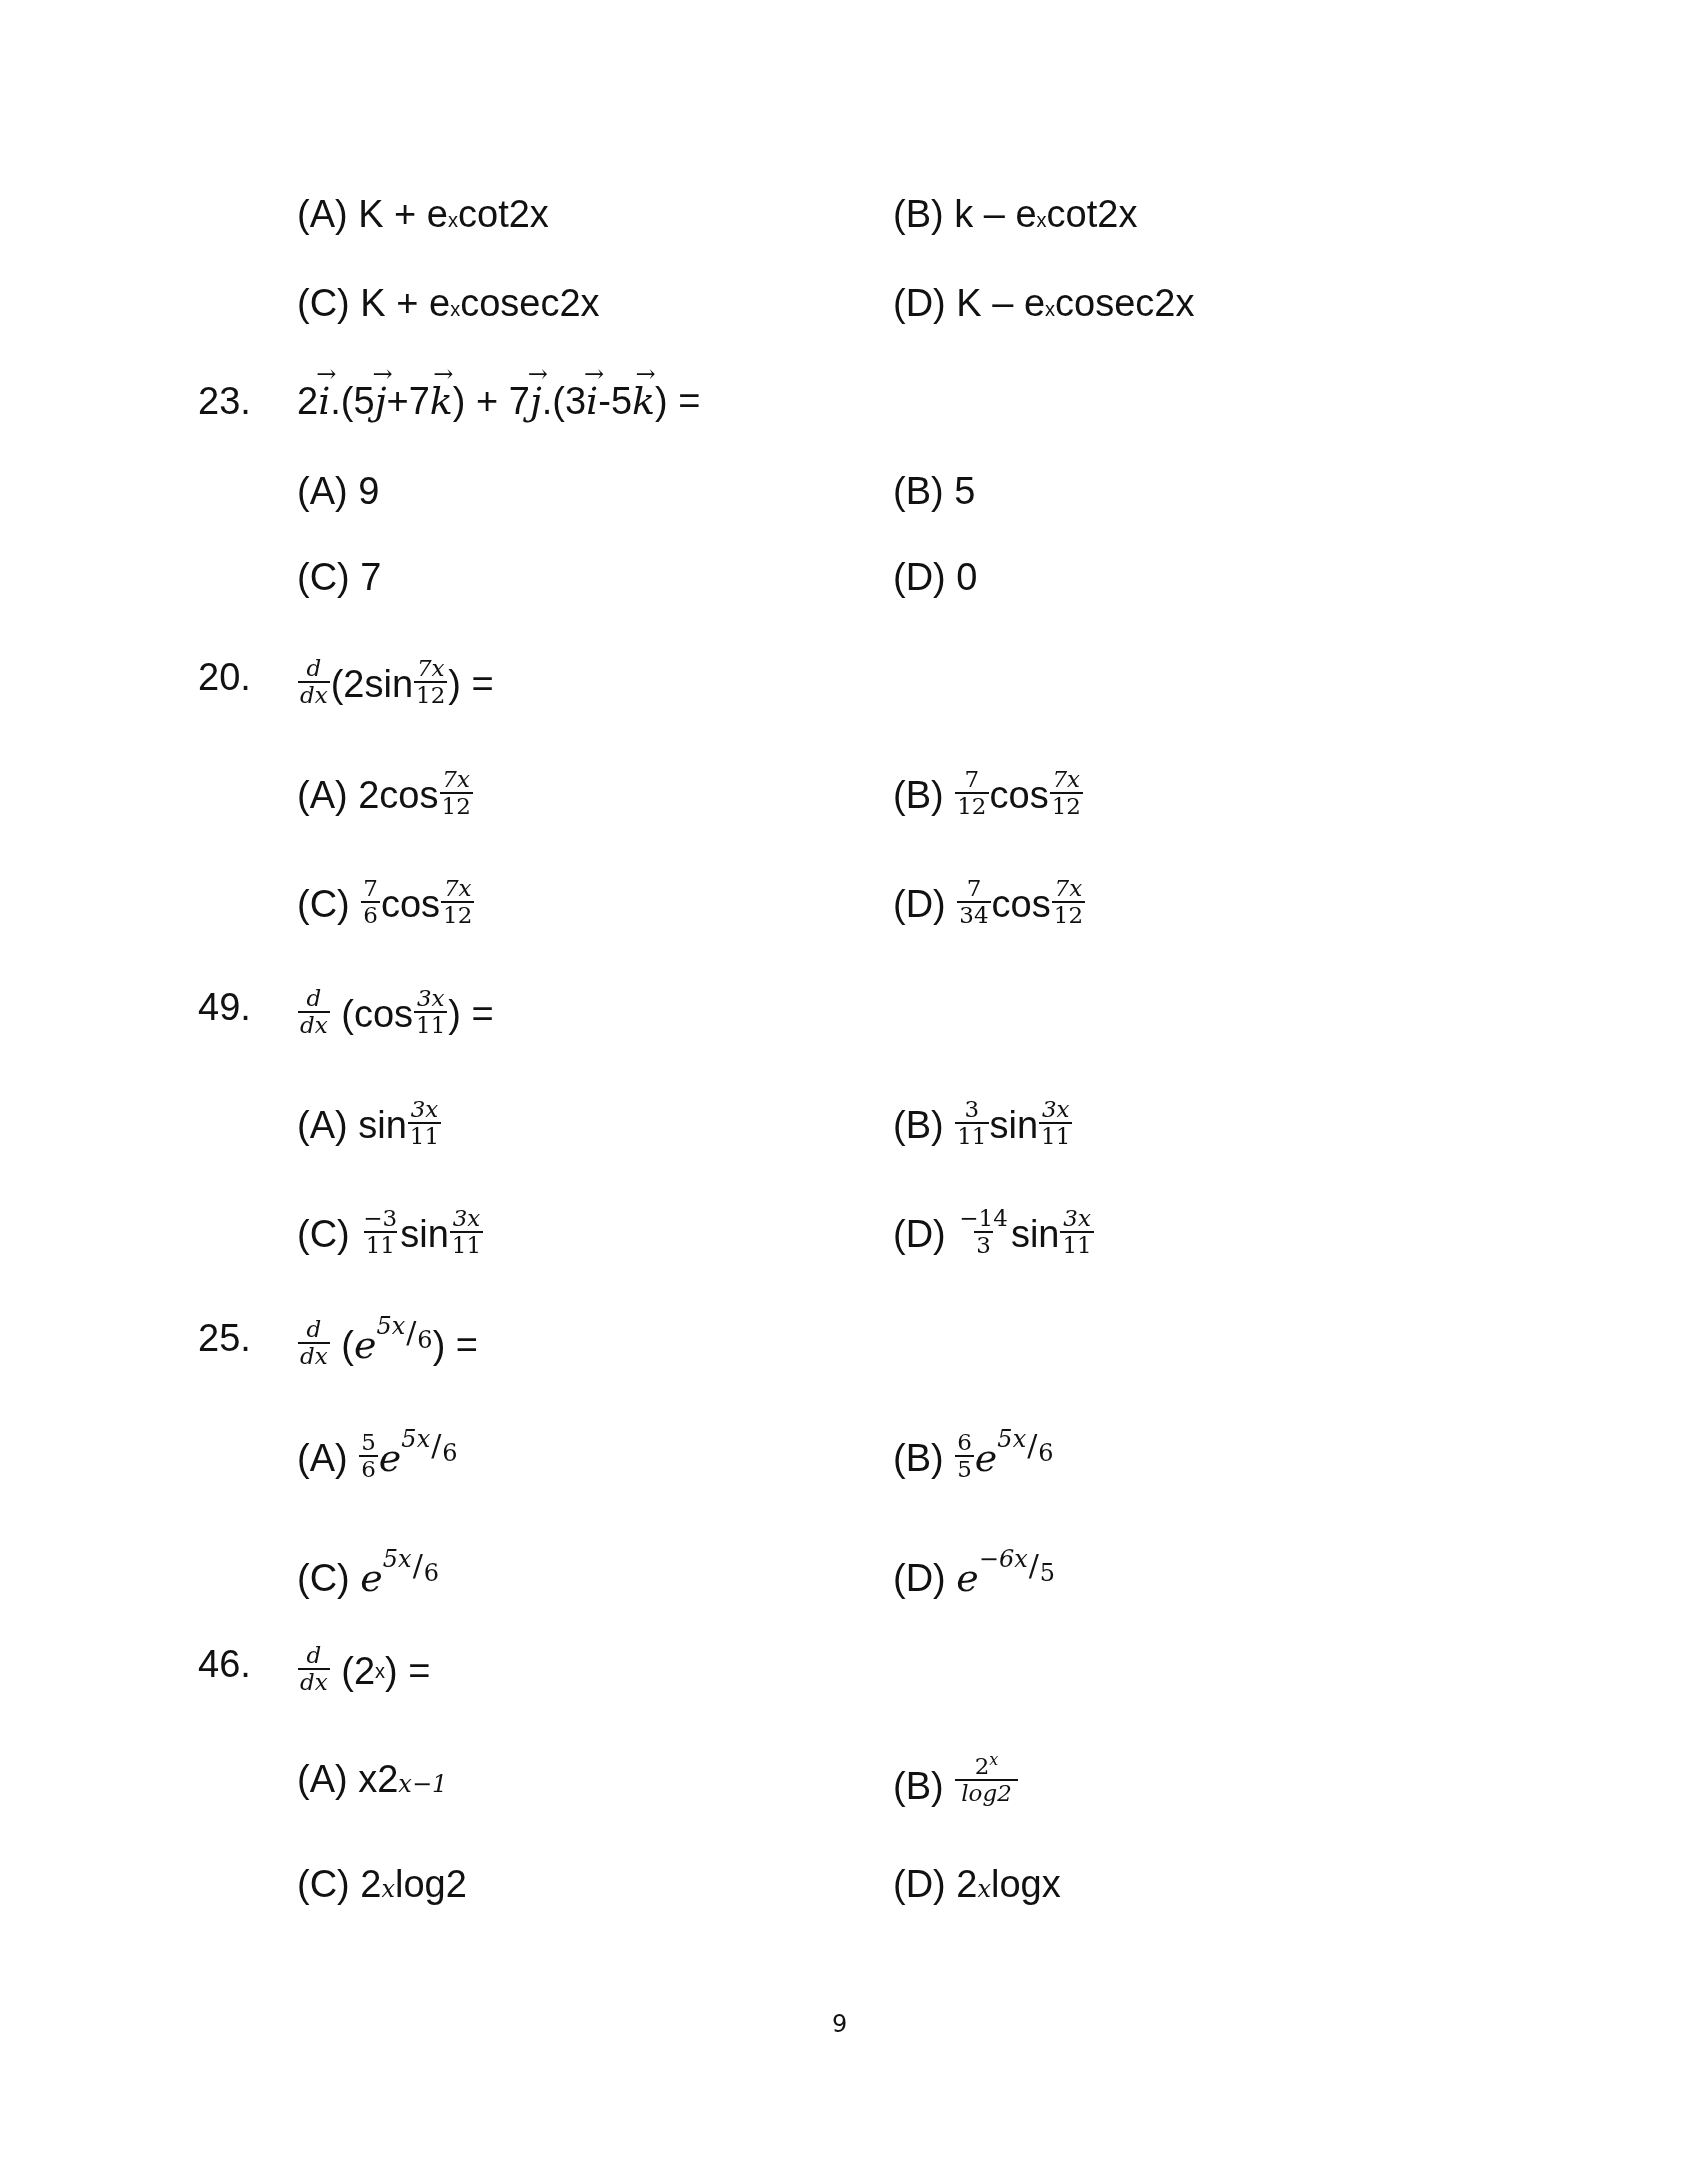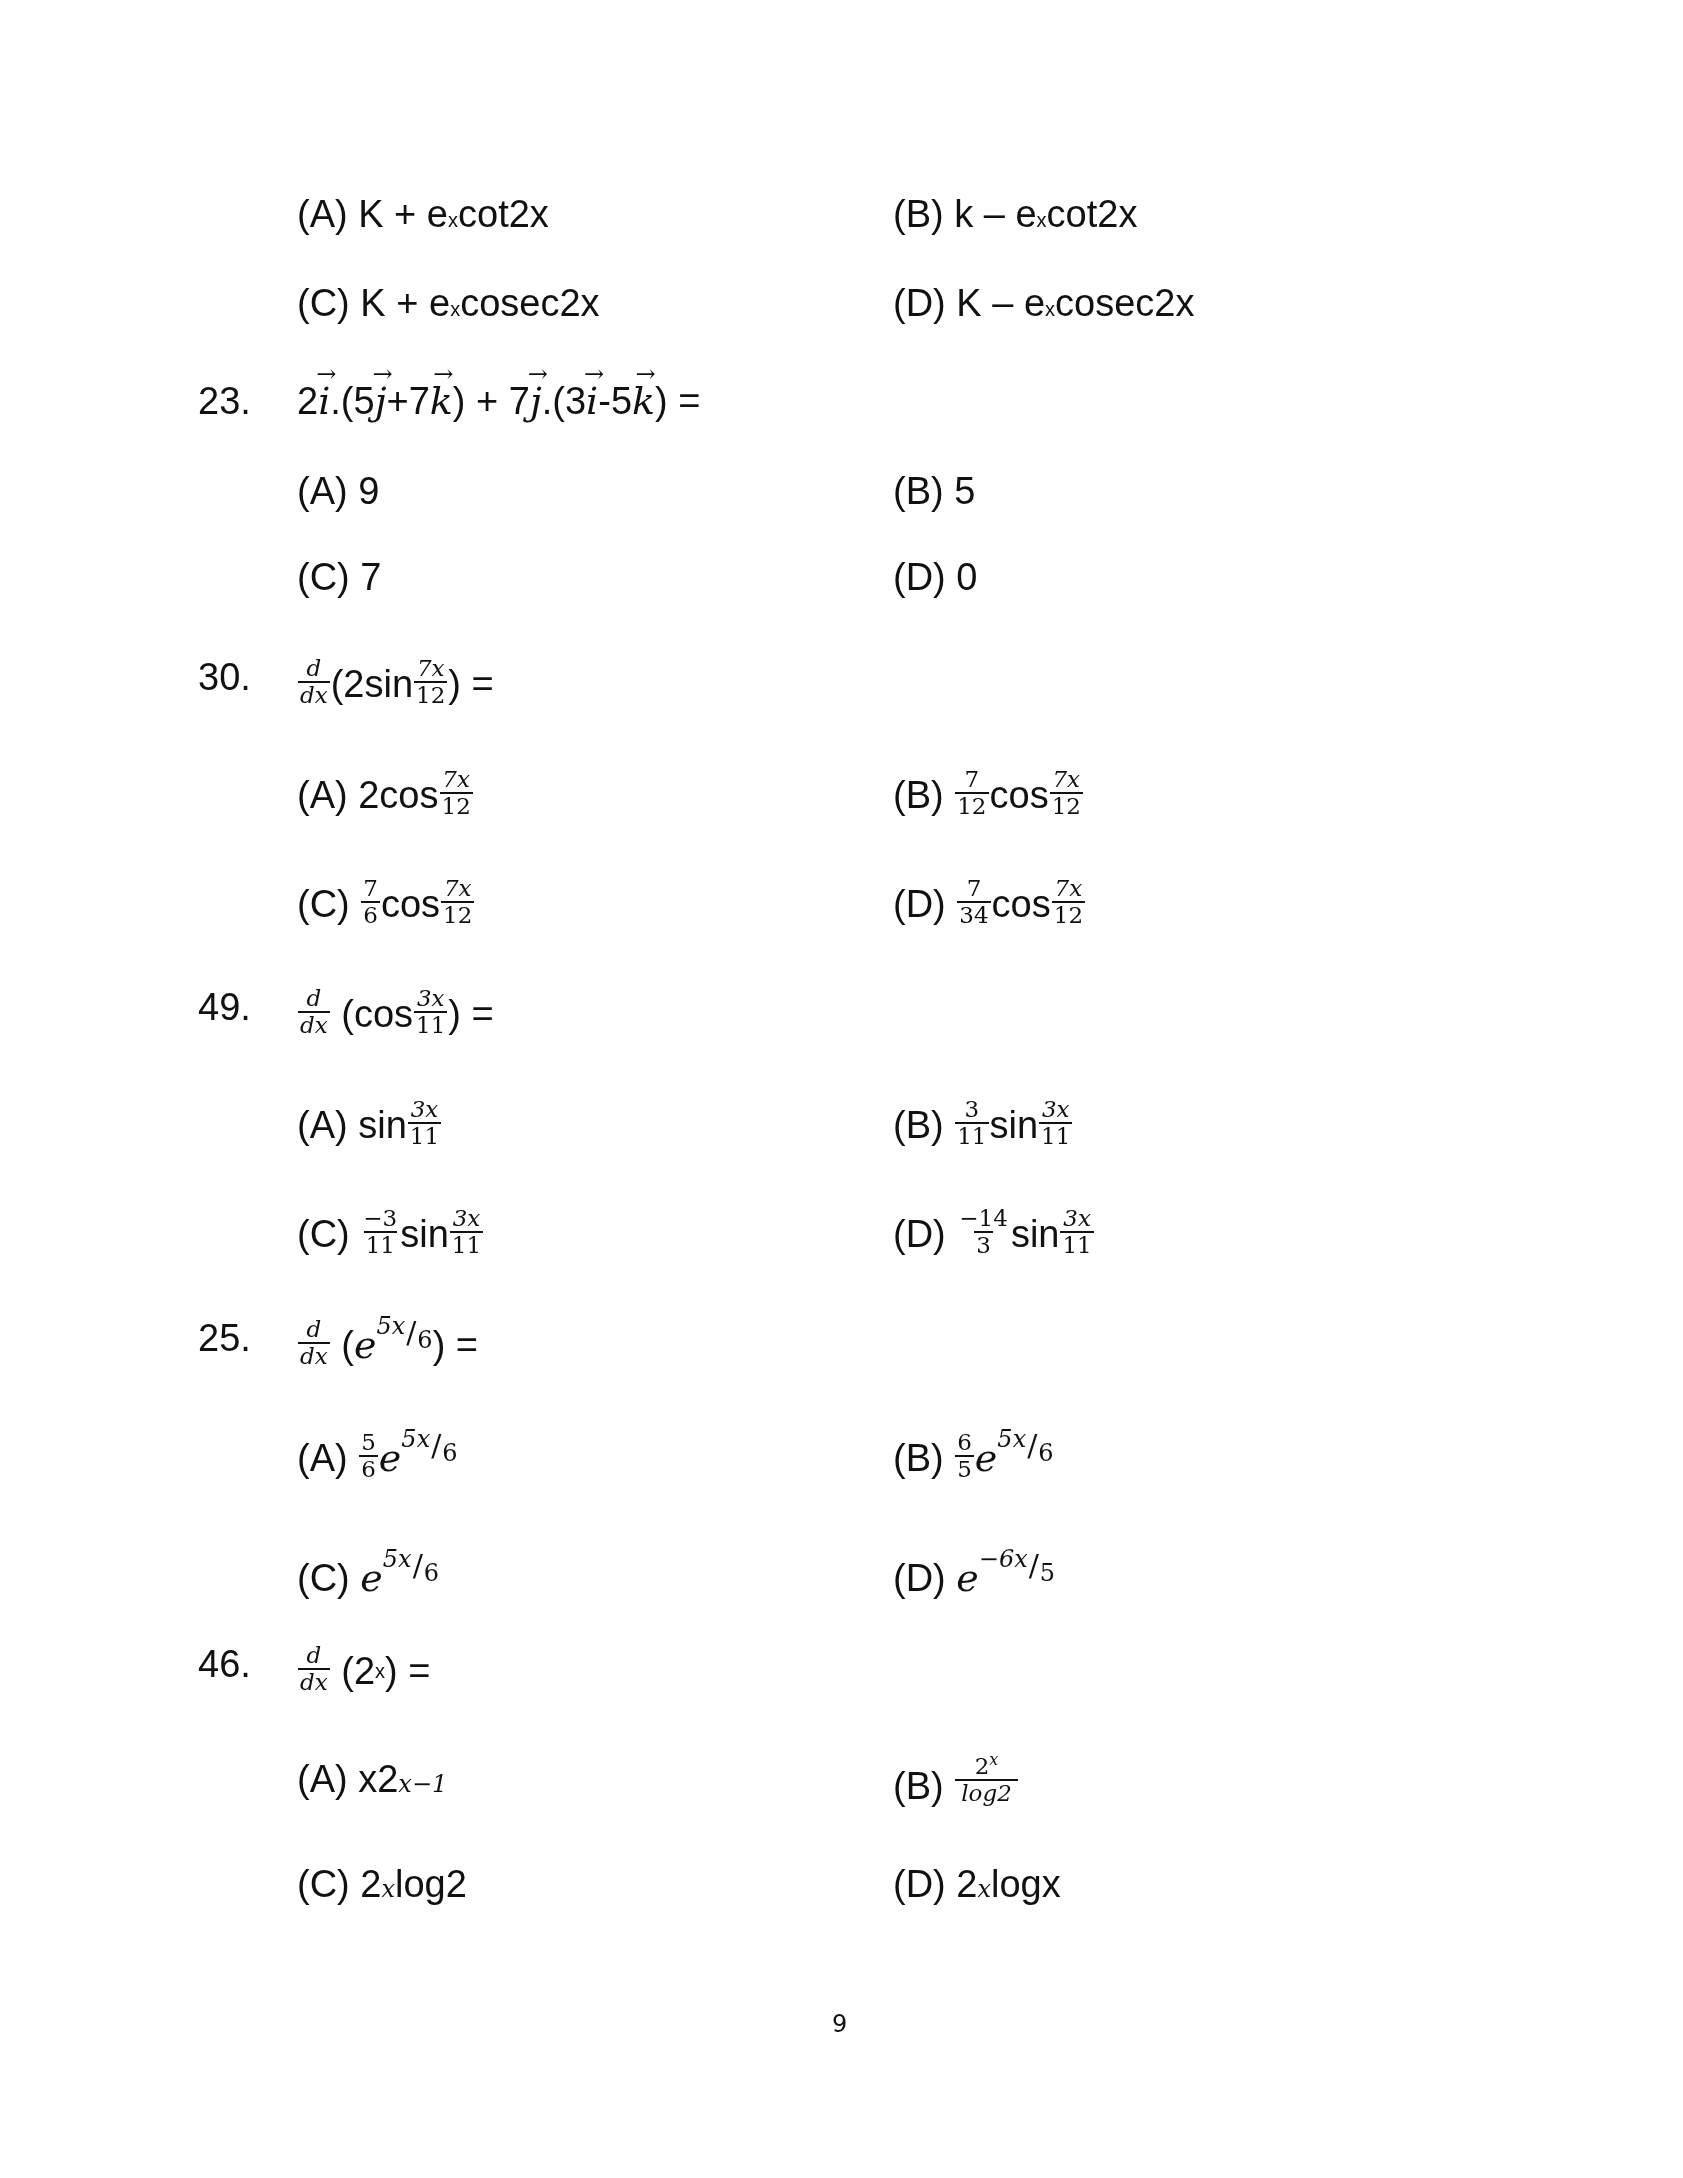--- a/index.html
+++ b/index.html
@@ -79,21 +79,21 @@
 </div>
 <div class="line" style="left:297px; top:596px;">
   <div class="inner"><span>(C)</span>&nbsp;<span>7</span></div>
 </div>
 <div class="line" style="left:893px; top:596px;">
   <div class="inner"><span>(D)</span>&nbsp;<span>0</span></div>
 </div>
 
 <div class="line" style="left:198px; top:696px;">
   <div class="inner">
-      <span>30.</span>
+      <span>20.</span>
     </div>
 </div>
 <div class="line" style="left:297px; top:696px;">
   <div class="inner" style="align-items:center; bottom:-14px;">
     <span class="frac">
         <span class="num it">d</span>
         <span class="den it">dx</span>
       </span>
       <span>(2sin</span>
       <span class="frac">

